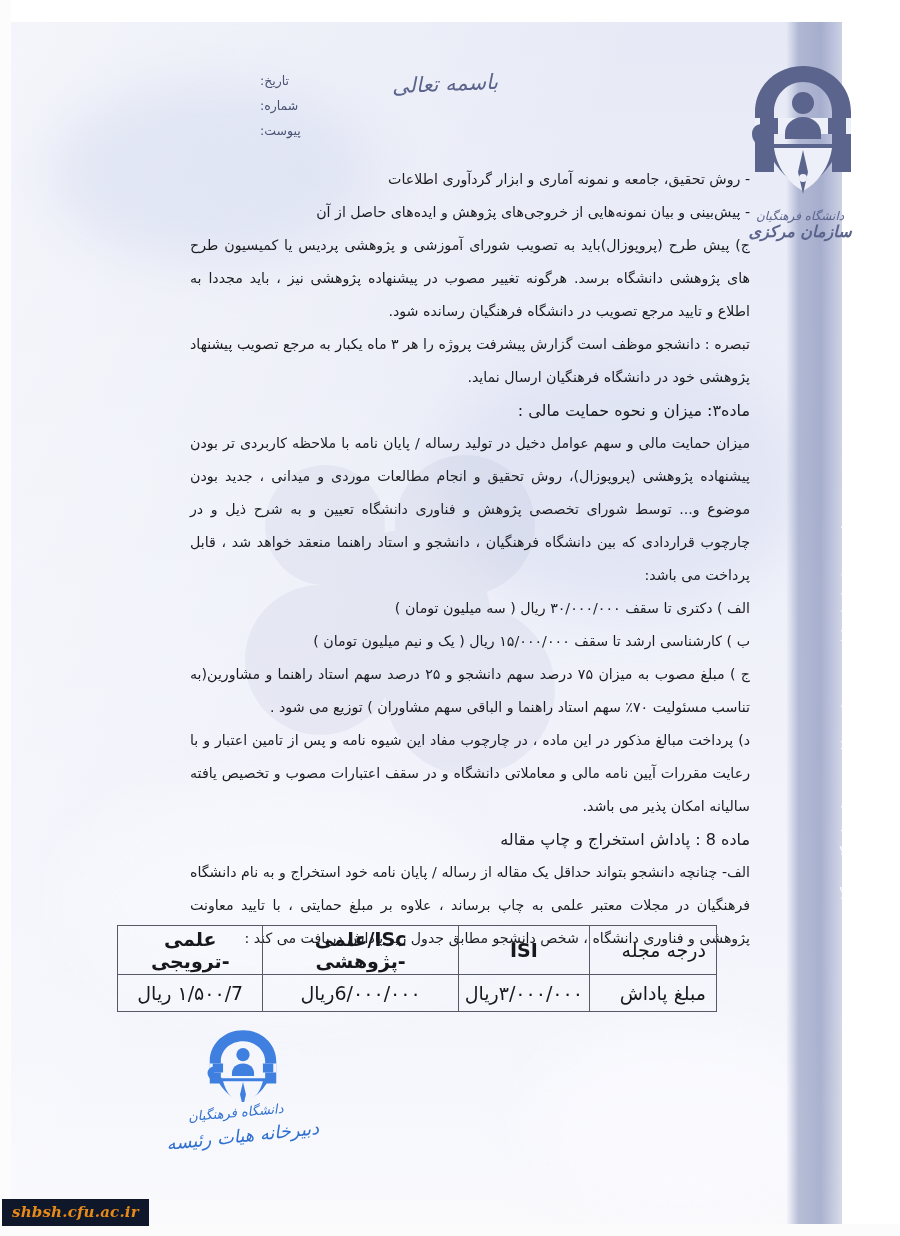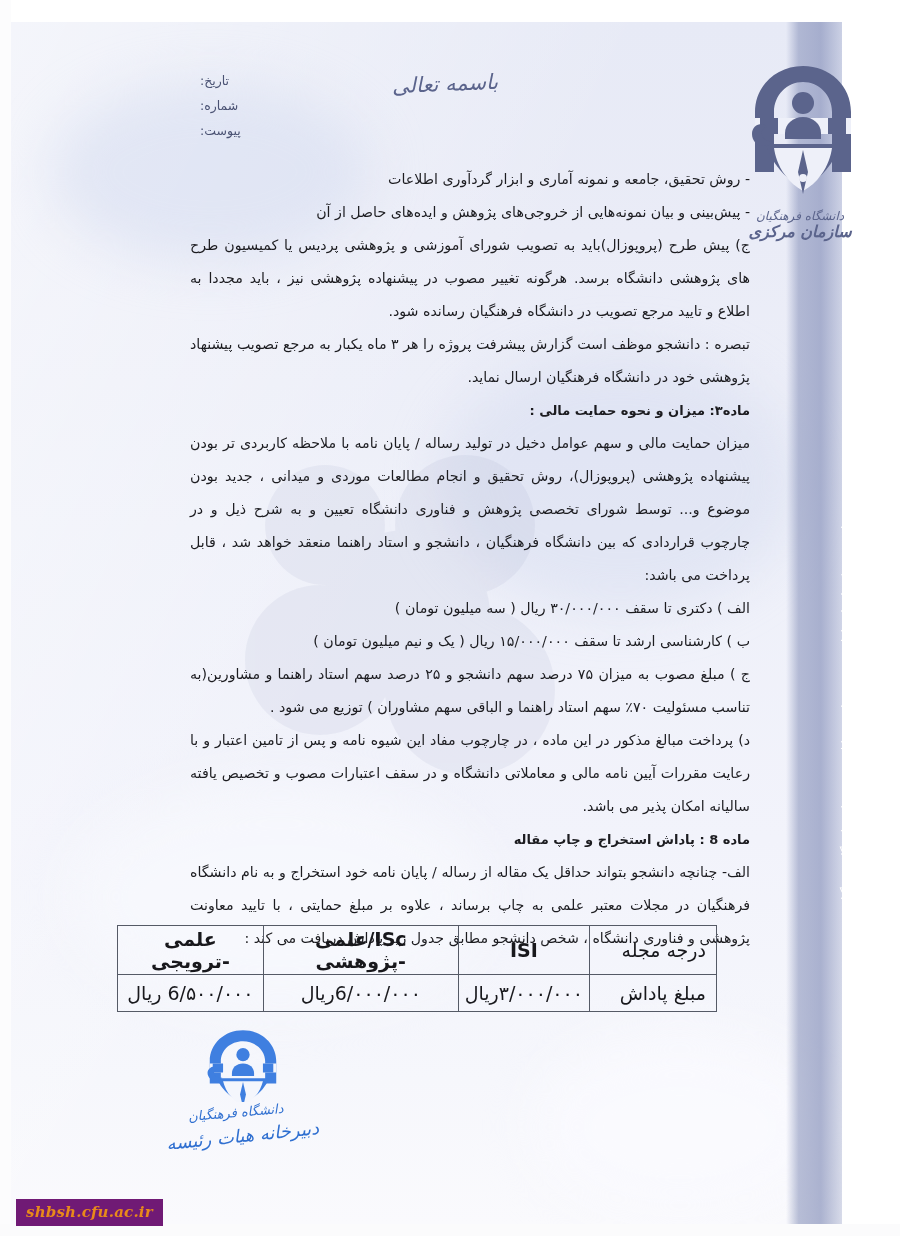--- a/index.html
+++ b/index.html
@@ -43,21 +43,21 @@
 
   
   .watermark{
     position:absolute;left:245px;top:455px;width:330px;height:330px;
     opacity:.10;pointer-events:none;
   }
   .wm-c{position:absolute;border-radius:50%;background:#8d93b8;}
 
   
   .header-fields{
-    position:absolute;right:580px;top:68px;width:120px;
+    position:absolute;right:520px;top:68px;width:120px;
     text-align:left;direction:rtl;
     color:#4a5273;font-size:12.5px;line-height:25px;
     font-family:"DejaVu Sans",sans-serif;
   }
   .header-fields div{white-space:nowrap;}
 
   .basmala{
     position:absolute;left:392px;top:72px;
     color:#5b648c;font-size:21px;
     font-family:"DejaVu Serif",serif;
@@ -93,21 +93,21 @@
     position:absolute;right:150px;top:163px;width:560px;
     direction:rtl;text-align:justify;
     color:#1c1c20;
     font-size:14.2px;line-height:33px;
     font-family:"DejaVu Sans",sans-serif;
     margin-left:16px;
   }
   .content p{margin:0;}
   .p-right{text-align:right;}
   .p-just{text-align:justify;text-align-last:right;}
-  .heading{font-weight:bold;font-size:13px;text-align:right;}
+  .heading{font-weight:normal;font-size:16px;text-align:right;}
 
   
   .table-wrap{
     position:absolute;right:183px;top:925px;width:600px;
   }
   table.reward{
     border-collapse:collapse;width:600px;direction:rtl;
     font-family:"DejaVu Sans",sans-serif;
   }
   table.reward td{
@@ -126,22 +126,22 @@
   .stamp{position:absolute;left:118px;top:1028px;width:250px;height:150px;}
   .stamp-cap{
     color:#2f6fd0;font-family:"DejaVu Serif",serif;font-style:italic;
     text-align:center;
   }
   .stamp-cap .l1{font-size:13px;transform:rotate(-5deg);display:inline-block;margin-right:14px;}
   .stamp-cap .l2{font-size:18px;transform:rotate(-6deg);display:inline-block;margin-top:4px;}
 
   
   .url-watermark{
-    position:absolute;left:16px;bottom:10px;
-    background:#701a75;color:#f2f2f2;
+    position:absolute;left:2px;bottom:10px;
+    background:#0f172a;color:#f2f2f2;
     font-family:"DejaVu Serif",serif;font-style:italic;font-weight:bold;
     font-size:15px;padding:4px 10px 5px 10px;direction:ltr;
     letter-spacing:.2px;
   }
   .url-watermark .hot{color:#e88a1a;}
 </style>
 </head>
 <body>
 
 <div id="page">
@@ -223,21 +223,21 @@
         <tr>
           <td class="label">درجه مجله</td>
           <td class="hdr">ISI</td>
           <td class="hdr">ISc/علمی -پژوهشی</td>
           <td class="hdr">علمی -ترویجی</td>
         </tr>
         <tr>
           <td class="label">مبلغ پاداش</td>
           <td>۳/۰۰۰/۰۰۰ریال</td>
           <td>6/۰۰۰/۰۰۰ریال</td>
-          <td>6/۵۰۰/۰۰۰ ریال</td>
+          <td>۱/۵۰۰/7 ریال</td>
         </tr>
       </tbody>
     </table>
   </div>
 
   <div class="stamp">
     <svg viewBox="0 0 130 100" width="96" height="74" style="display:block;margin:0 auto;">
       <g fill="#3f7fe0">
         <path d="M65 3C40 3 20 21 20 45v30h15V45c0-15 13-27 30-27s30 12 30 27v30h15V45C110 21 90 3 65 3z"></path>
         <path d="M20 48h90v12H20z" fill="#f4f6fc"></path>

